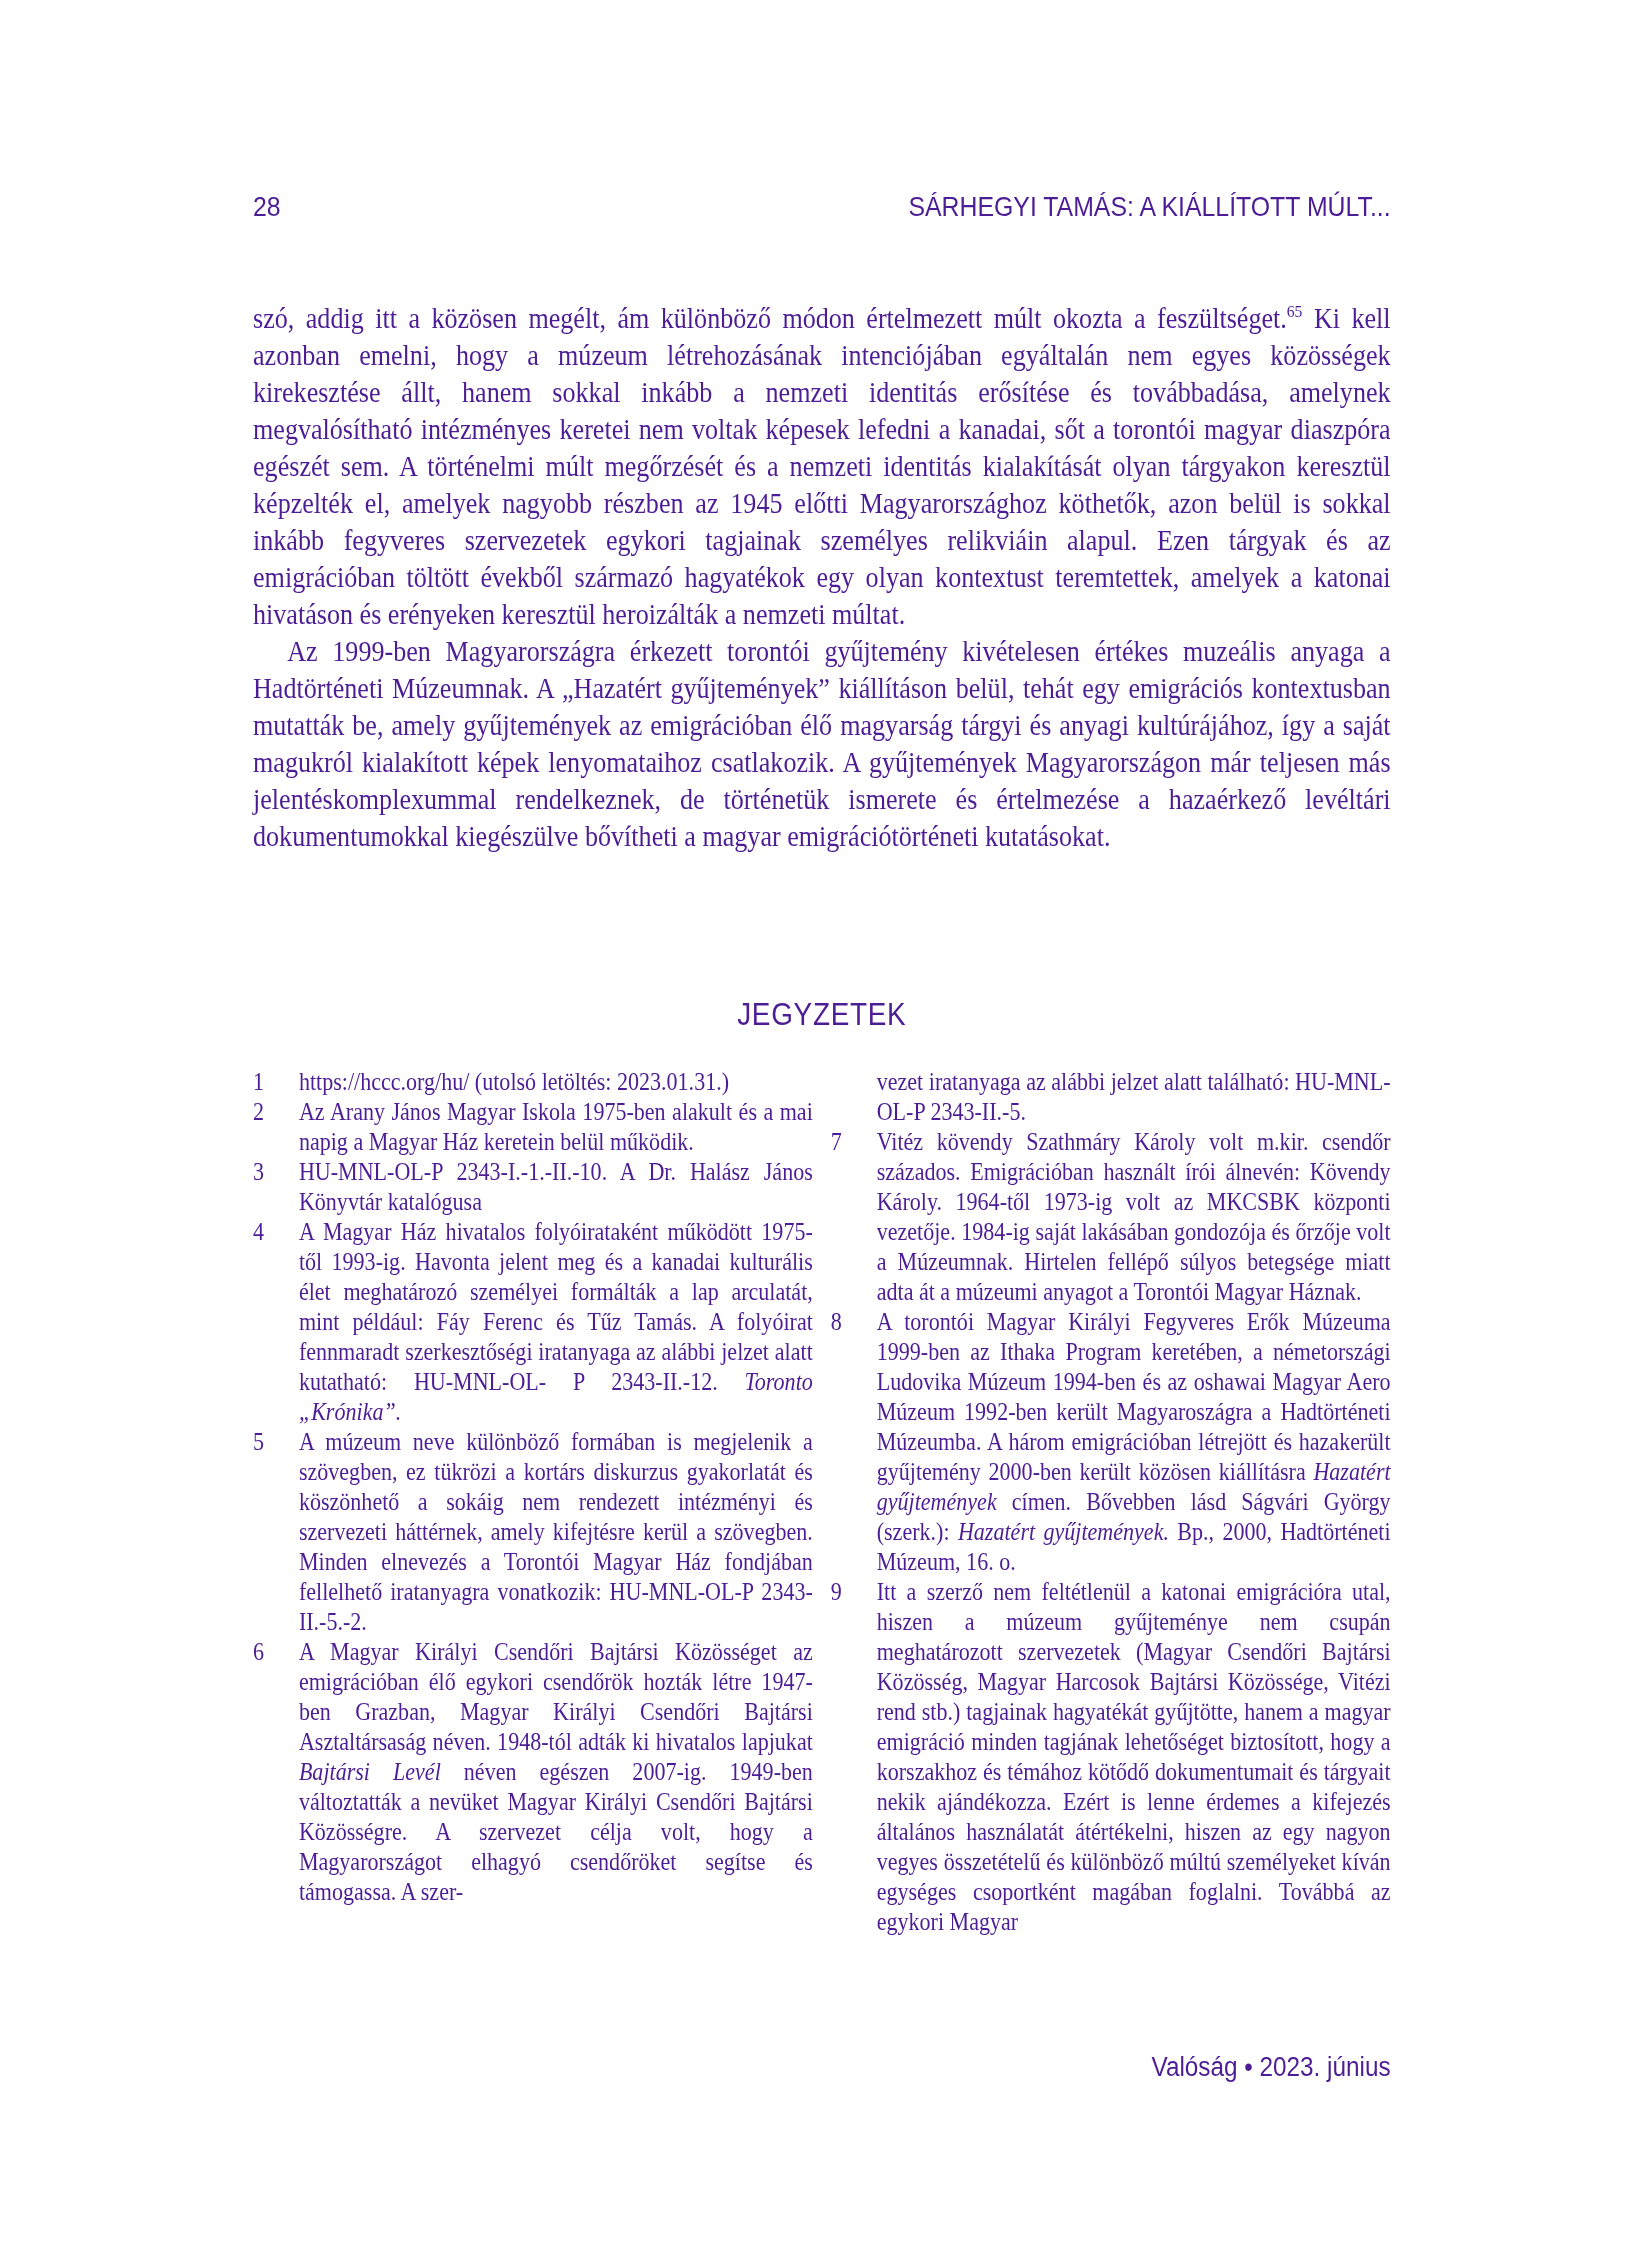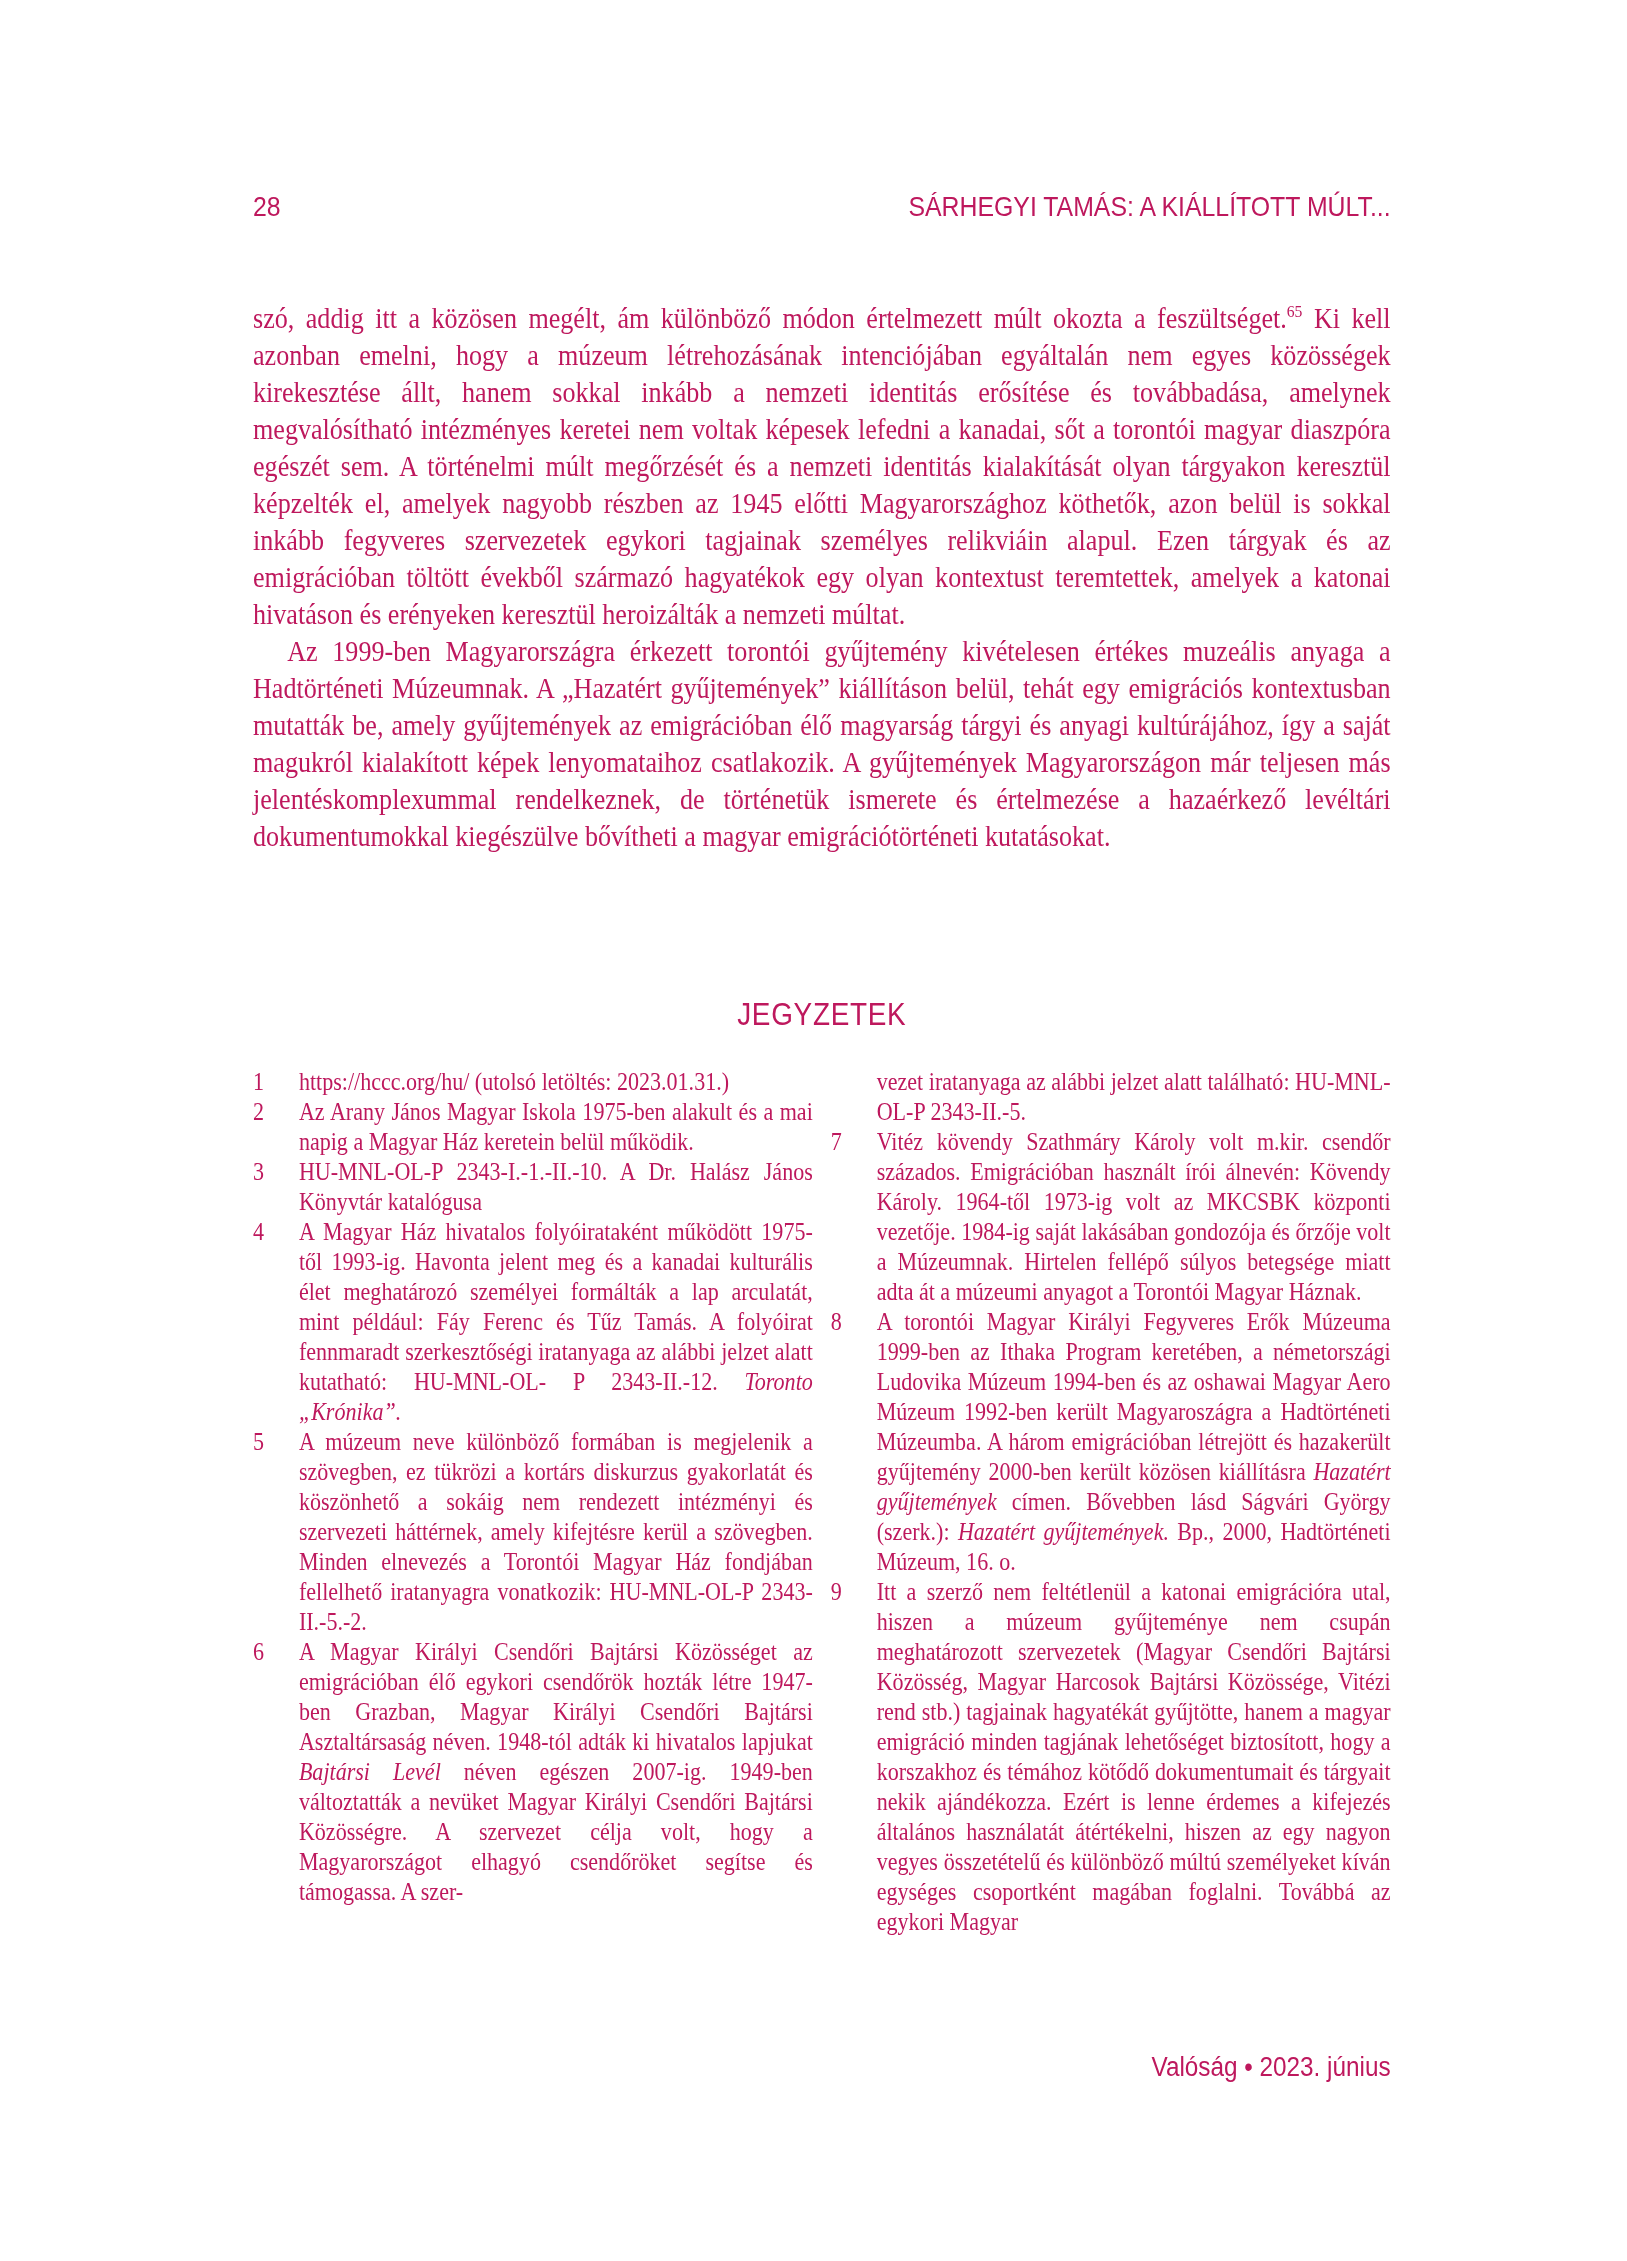--- a/index.html
+++ b/index.html
@@ -1,21 +1,21 @@
 <!DOCTYPE html>
 <html lang="hu" style="font-size:12.3px"><head>
 <meta charset="utf-8">
 <style>
   html,body{margin:0;padding:0;background:#e8e8e8;}
   .page{
     position:relative;
     width:1628px;height:2261px;
     background:#ffffff;
     overflow:hidden;
-    color:#be185d;
+    color:#4c1d95;
   }
   .content{
     position:absolute;left:253px;top:0;
     width:1264px;height:2261px;
     transform:scaleX(0.9);
     transform-origin:top left;
   }
   
   .runhead{
     position:absolute;top:192px;left:0;width:100%;

